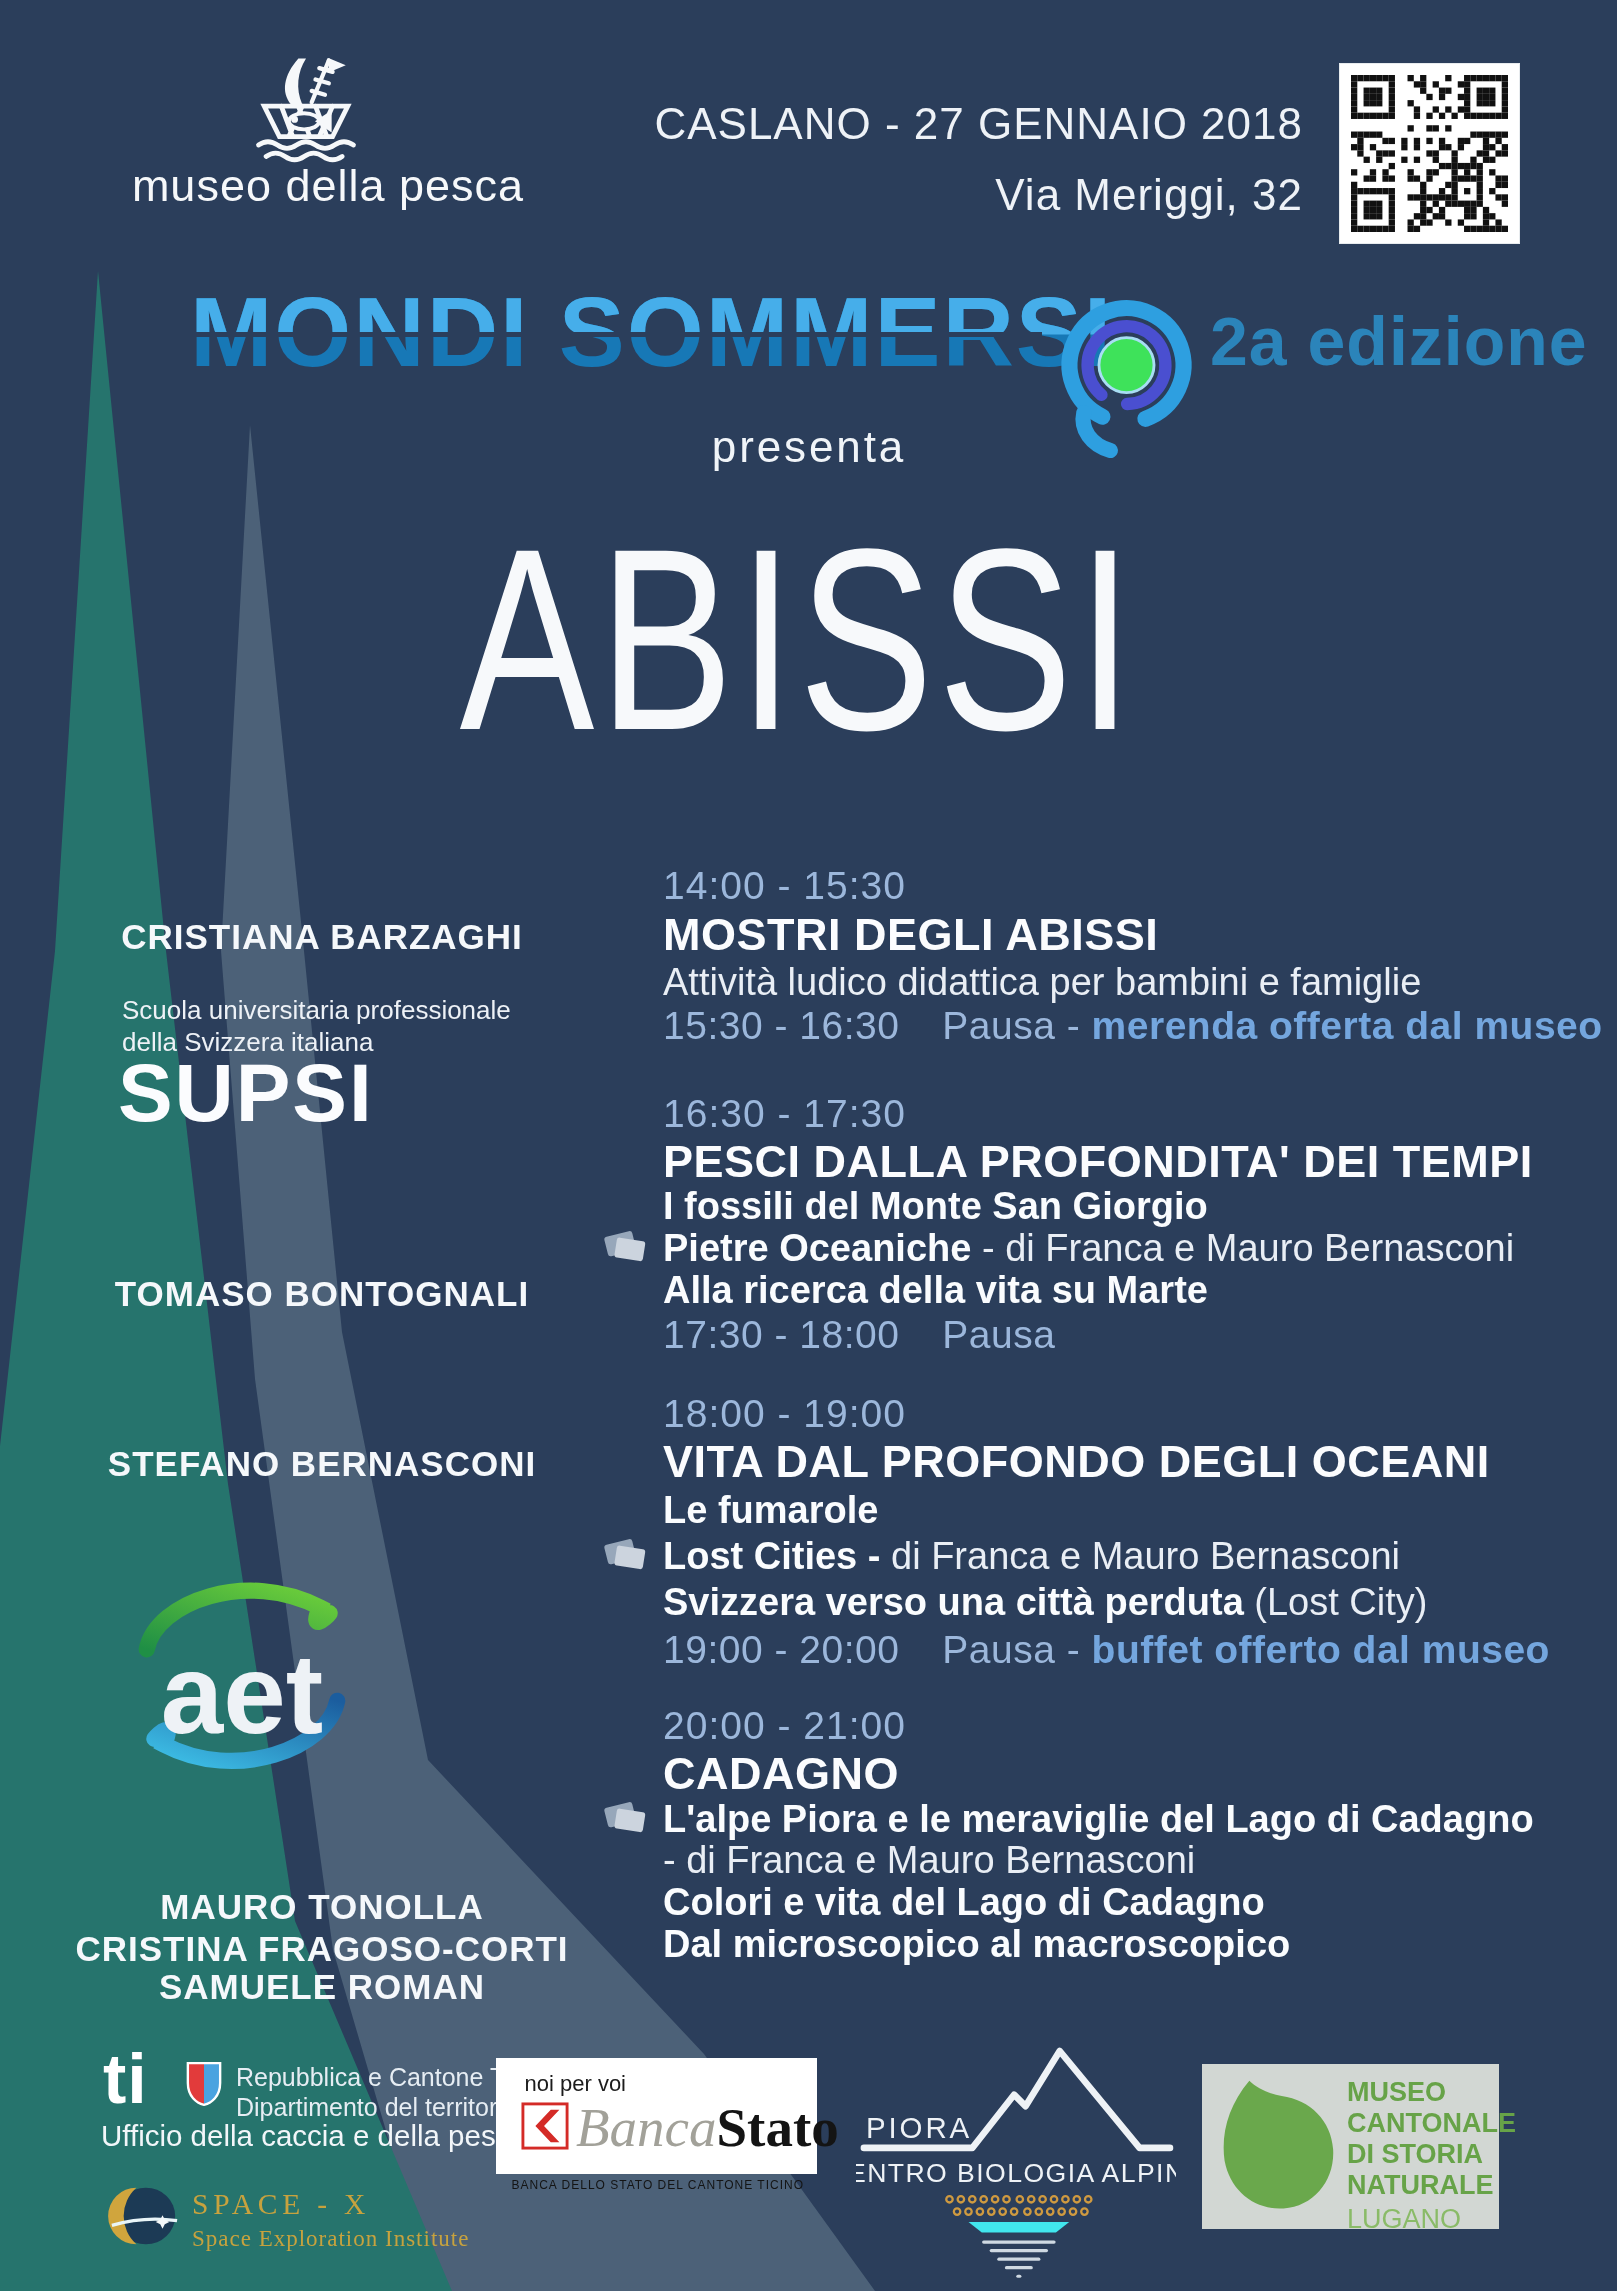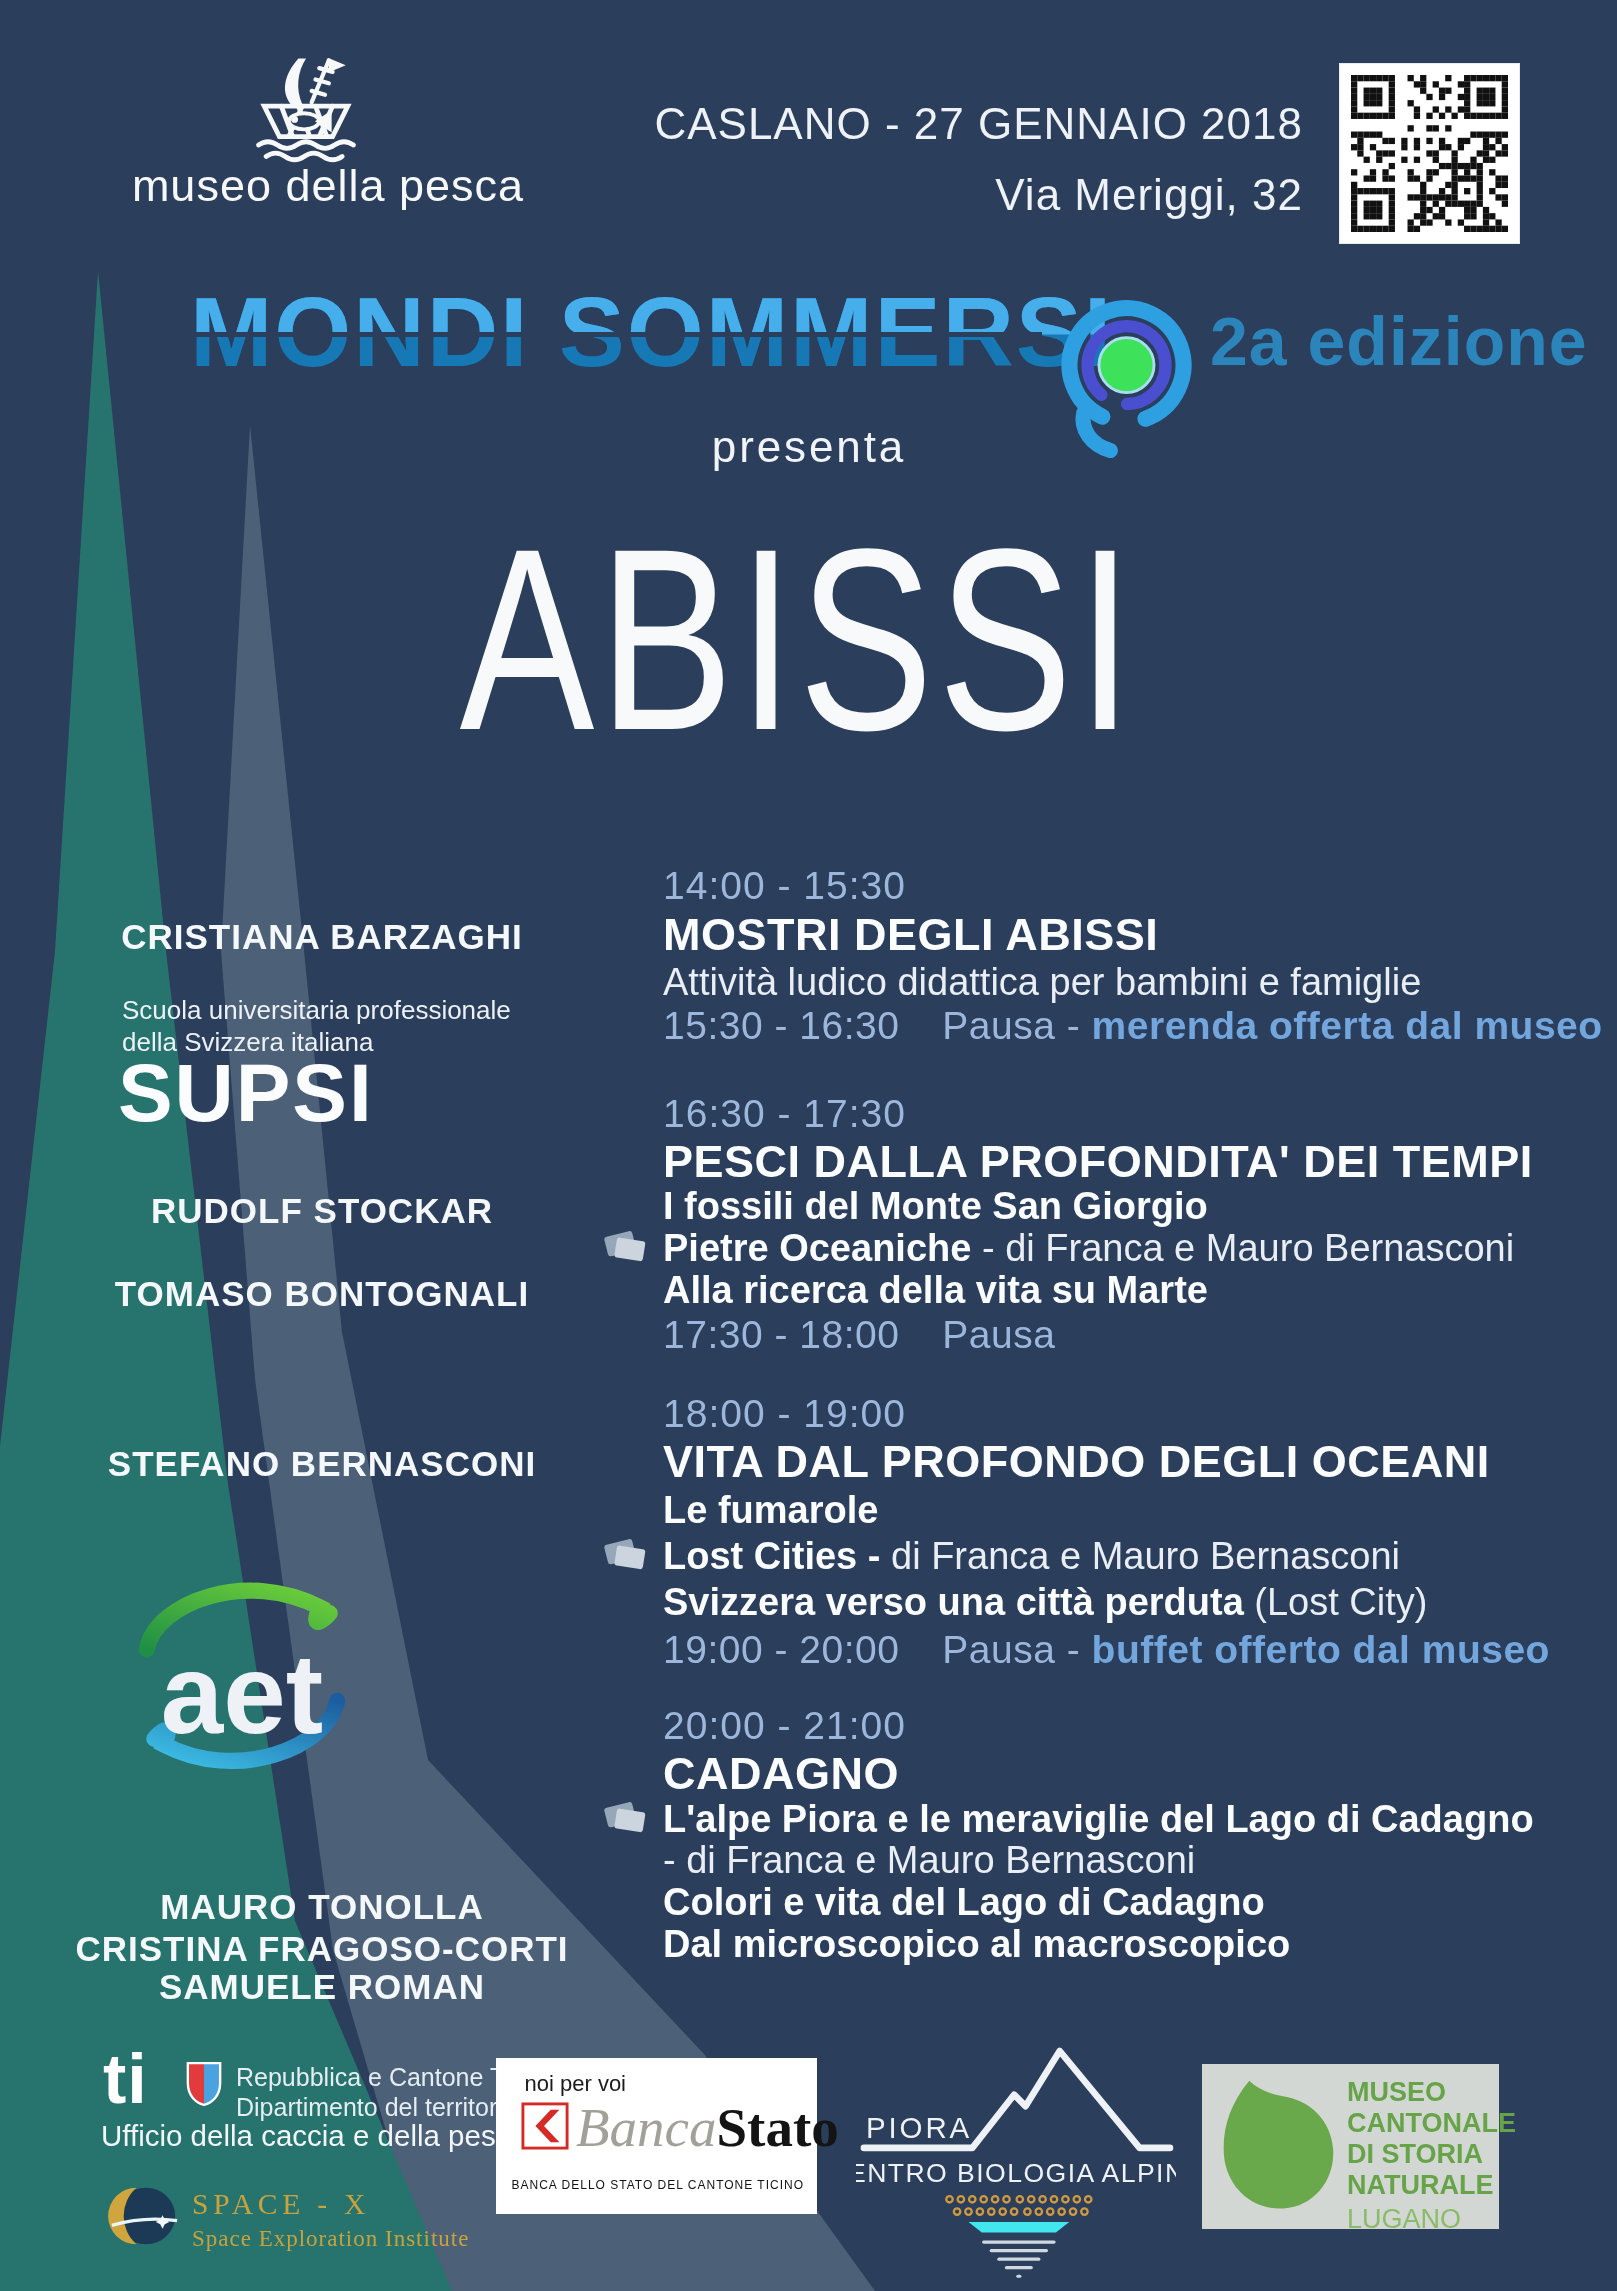--- a/index.html
+++ b/index.html
@@ -45,21 +45,21 @@
   
   .aet-svg{left:122px;top:1556px;}
   
   .ti-logotype{left:103px;top:2039px;font-size:70px;font-weight:bold;color:#fff;letter-spacing:1px;text-align:right;}
   .ti-shield{left:185px;top:2060px;}
   .ti-org{left:236px;top:2062px;color:#e6edf3;font-size:25px;line-height:30px;}
   .ti-office{left:101px;top:2119px;color:#f2f6f9;font-size:29.5px;}
   .moon-icon{left:108px;top:2182px;}
   .spacex-name{left:192px;top:2188px;font-family:"Liberation Serif",serif;color:#c7a23e;font-size:29.5px;letter-spacing:4.8px;}
   .spacex-sub{left:192px;top:2226px;font-family:"Liberation Serif",serif;color:#c7a23e;font-size:23px;letter-spacing:1px;}
-  .banca-box{left:496px;top:2058px;width:321px;height:156px;background:#fff;}
+  .banca-box{left:496px;top:2058px;width:321px;height:116px;background:#fff;}
   .banca-tagline{left:28.5px;top:13.3px;color:#1c1c1c;font-size:22px;}
   .banca-icon{left:25px;top:44px;}
   .banca-brand{left:80px;top:38px;font-family:"Liberation Serif",serif;font-size:55px;white-space:nowrap;}
   .banca-brand .g{font-style:italic;color:#a2a199;}
   .banca-brand .k{font-weight:bold;color:#141414;}
   .banca-sub{left:13.3px;top:120px;width:297px;text-align:center;color:#141414;font-size:12px;letter-spacing:1px;white-space:nowrap;}
   .piora-svg{left:856px;top:2032px;}
   .museo-box{left:1202px;top:2064px;width:297px;height:165px;background:#d2d7d3;}
   .museo-blob{left:11.4px;top:13.3px;}
   .museo-text{left:145px;top:13.3px;color:#67a348;font-size:27px;font-weight:bold;line-height:31px;}
@@ -410,21 +410,20 @@
     <b>merenda offerta dal museo</b>
   </div>
 
   <div class="abs supsi-tag" style="top:995px">Scuola universitaria professionale</div>
   <div class="abs supsi-tag" style="top:1027px">della Svizzera italiana</div>
   <div class="abs supsi-name" style="top:1046px">SUPSI</div>
 
   <div class="abs time" style="top:1092px">16:30 - 17:30</div>
   <div class="abs heading" style="top:1136px">PESCI DALLA PROFONDITA' DEI TEMPI</div>
   <div class="abs rowtxt" style="top:1185px"><b>I fossili del Monte San Giorgio</b></div>
-  <div class="abs speaker" style="top:1191px">RUDOLF STOCKAR</div>
   <svg class="abs slides-icon" style="top:1225px" viewBox="0 0 50 46">
     <rect x="5" y="9" width="30" height="21" rx="3" fill="#97a7ba" transform="rotate(-14 20 20)"></rect>
     <rect x="15" y="15" width="30" height="21" rx="3" fill="#ccd4de" transform="rotate(9 30 26)"></rect>
   </svg>
   <div class="abs rowtxt" style="top:1227px">
     <b>Pietre Oceaniche</b><span> - di Franca e Mauro Bernasconi</span>
   </div>
   <div class="abs rowtxt" style="top:1269px"><b>Alla ricerca della vita su Marte</b></div>
   <div class="abs speaker" style="top:1274px">TOMASO BONTOGNALI</div>
   <div class="abs pause" style="top:1313px">

